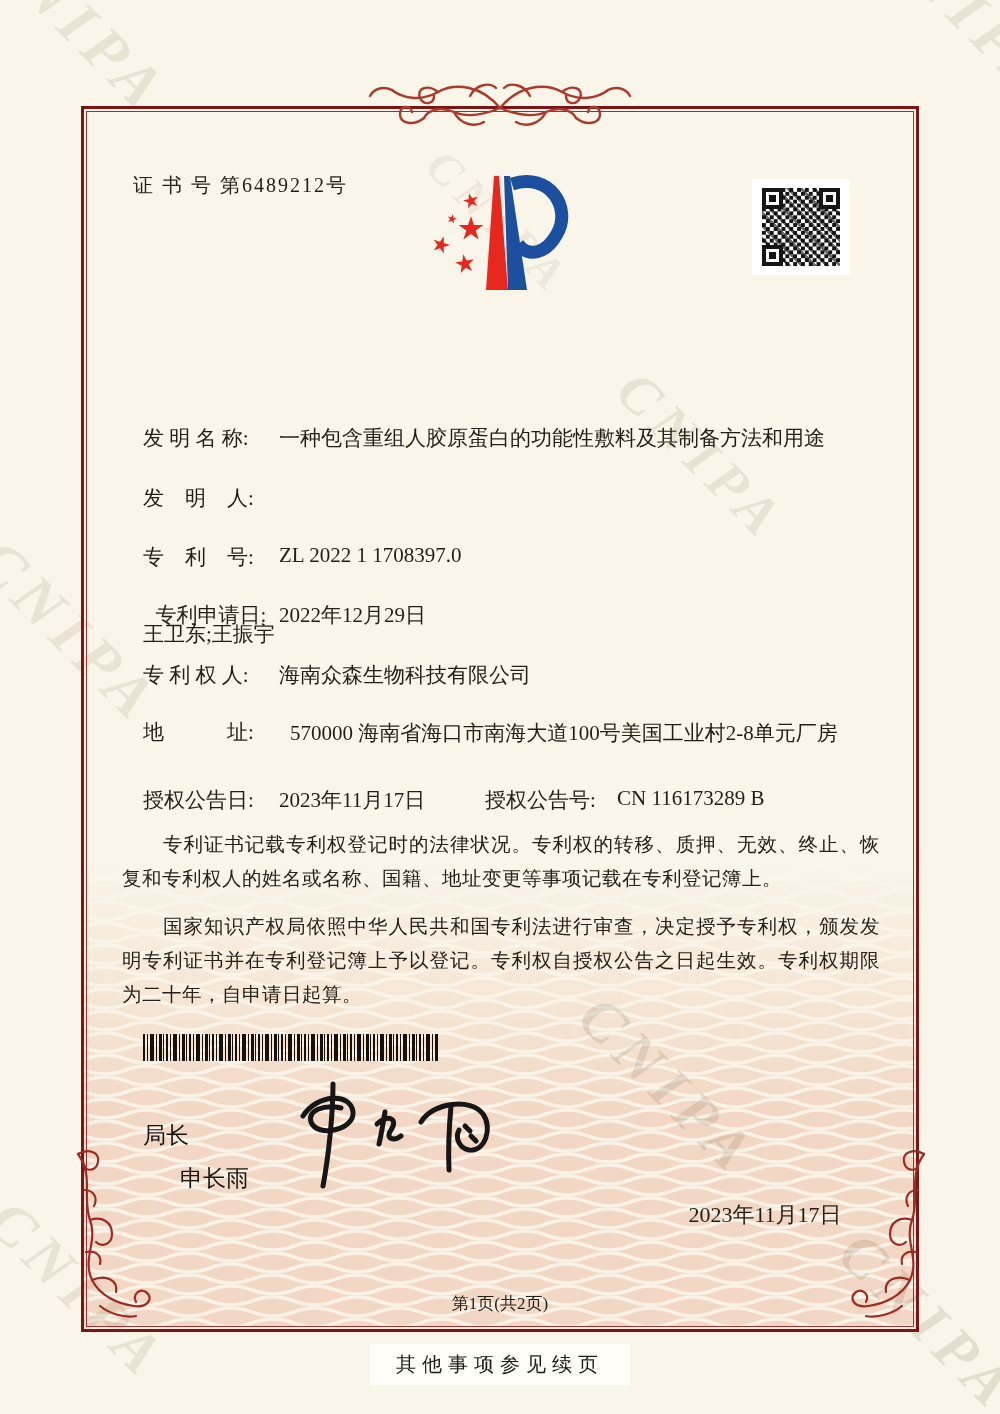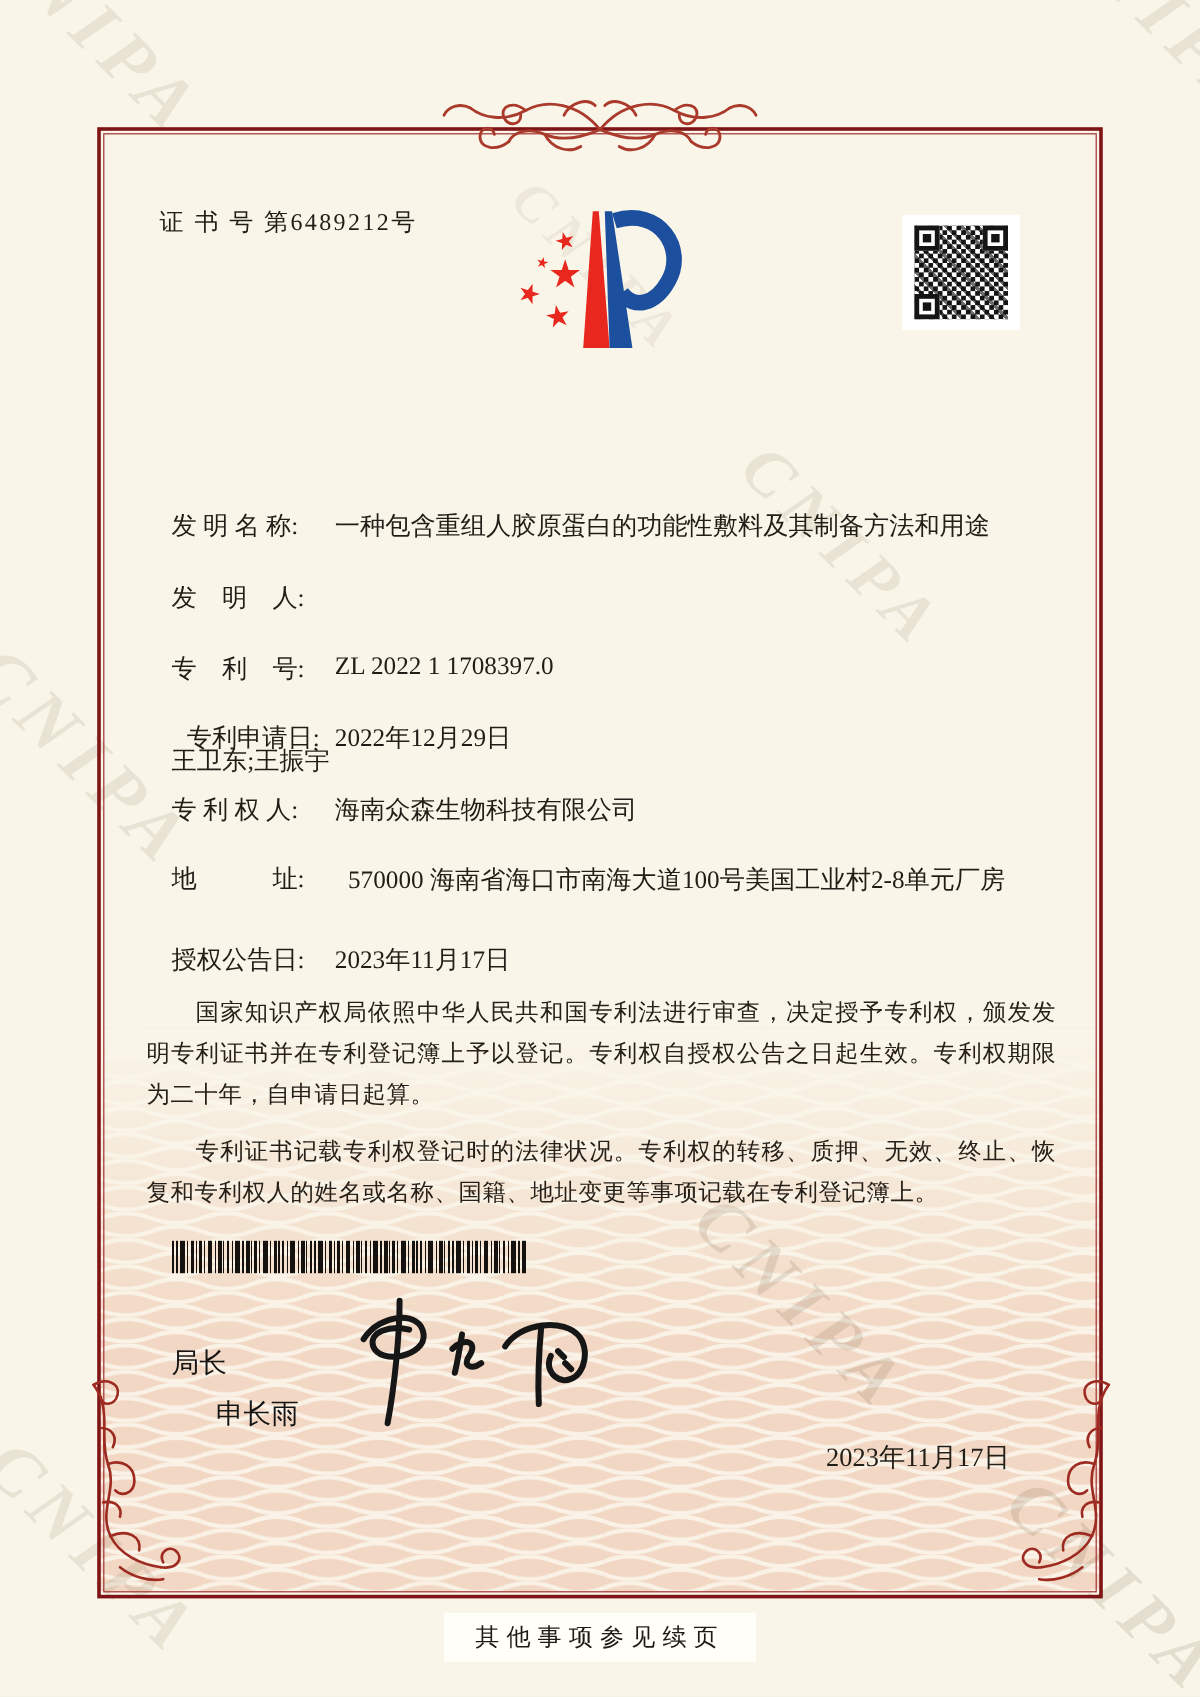--- a/index.html
+++ b/index.html
@@ -223,24 +223,28 @@
   </div>
   <div class="field-row row5">
     <span class="lbl">地　　　址:</span>
     <span class="val">570000 海南省海口市南海大道100号美国工业村2-8单元厂房</span>
   </div>
 
   <div class="field-row grant-left">
     <span class="lbl">授权公告日:</span>
     <span class="val">2023年11月17日</span>
   </div>
+  <div class="grant-right">
+    <span class="lbl">授权公告号:</span>
+    <span class="val">CN 116173289 B</span>
+  </div>
 
   <div class="paras">
+    <p>专利证书记载专利权登记时的法律状况。专利权的转移、质押、无效、终止、恢复和专利权人的姓名或名称、国籍、地址变更等事项记载在专利登记簿上。</p>
     <p>国家知识产权局依照中华人民共和国专利法进行审查，决定授予专利权，颁发发明专利证书并在专利登记簿上予以登记。专利权自授权公告之日起生效。专利权期限为二十年，自申请日起算。</p>
-    <p>专利证书记载专利权登记时的法律状况。专利权的转移、质押、无效、终止、恢复和专利权人的姓名或名称、国籍、地址变更等事项记载在专利登记簿上。</p>
   </div>
 
   <div class="barcode"></div>
 
   <div class="sig-title">局长</div>
   <div class="sig-name">申长雨</div>
   <svg class="sig-svg" width="250" height="115" viewBox="0 0 240 115">
     <g stroke="#161616" stroke-width="5" fill="none" stroke-linecap="round" stroke-linejoin="round">
       <path d="M30,38 C44,16 78,14 80,34 C82,52 44,60 38,44 C34,32 52,26 68,30"></path>
       <path d="M60,6 C60,34 56,76 50,108"></path>
@@ -248,16 +252,17 @@
       <path d="M104,46 C114,36 126,40 118,52 C112,60 120,64 128,58"></path>
       <path d="M148,44 C160,24 198,20 210,36 C220,50 212,74 196,72 C186,70 182,60 186,52"></path>
       <path d="M178,28 C176,50 175,70 176,92"></path>
       <path d="M192,48 l5,5"></path>
       <path d="M198,58 l5,5"></path>
     </g>
   </svg>
 
   <div class="issue-date">2023年11月17日</div>
 
+  <div class="page-indicator">第1页(共2页)</div>
 
   <div class="continuation">其他事项参见续页</div>
 
 </div>
 
 </body></html>

